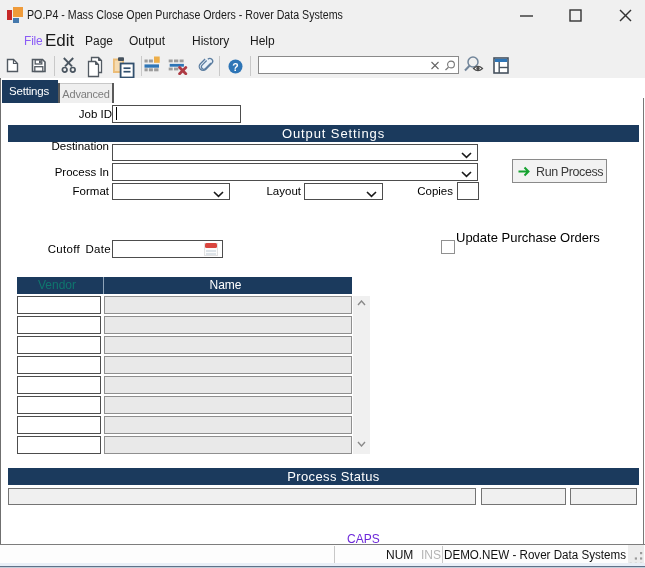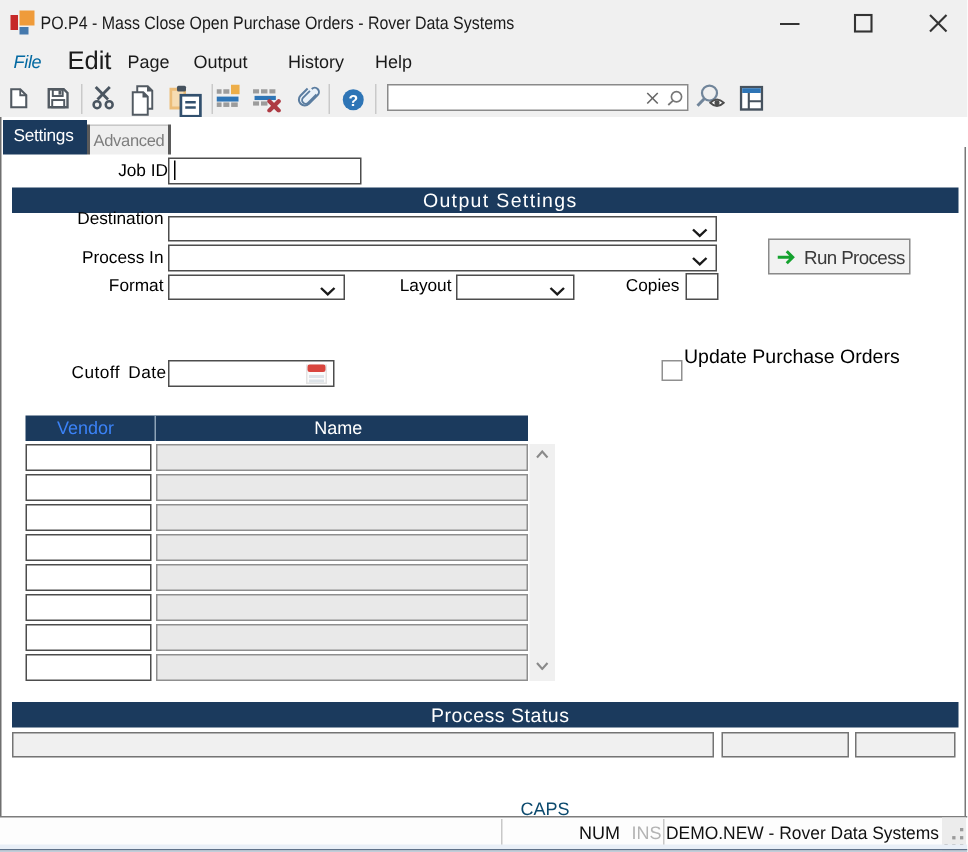--- a/index.html
+++ b/index.html
@@ -31,21 +31,21 @@
     </svg>
 <svg class="abs" style="left:568px;top:8px;" width="15" height="15" viewBox="0 0 15 15">
       <rect x="2" y="2" width="11" height="11" fill="none" stroke="#333" stroke-width="1.4"></rect>
     </svg>
 <svg class="abs" style="left:618px;top:8px;" width="15" height="15" viewBox="0 0 15 15">
       <line x1="2" y1="2" x2="13" y2="13" stroke="#333" stroke-width="1.4"></line>
       <line x1="13" y1="2" x2="2" y2="13" stroke="#333" stroke-width="1.4"></line>
     </svg>
 
 <div class="abs" style="left:0;top:30px;width:645px;height:22px;background:#f0f0f0;"></div>
-<div class="abs" style="left:9px;top:30px;height:22px;line-height:22px;font-size:12px;color:#0369a1;letter-spacing:-0.2px;font-style:italic;">File</div>
+<div class="abs" style="left:24px;top:30px;height:22px;line-height:22px;font-size:12px;color:#8b5cf6;letter-spacing:-0.2px;">File</div>
 <div class="abs" style="left:45px;top:30px;height:22px;line-height:22px;font-size:17px;color:#1a1a1a;">Edit</div>
 <div class="abs" style="left:85px;top:30px;height:22px;line-height:22px;font-size:12px;color:#1a1a1a;">Page</div>
 <div class="abs" style="left:129px;top:30px;height:22px;line-height:22px;font-size:12px;color:#1a1a1a;">Output</div>
 <div class="abs" style="left:192px;top:30px;height:22px;line-height:22px;font-size:12px;color:#1a1a1a;">History</div>
 <div class="abs" style="left:250px;top:30px;height:22px;line-height:22px;font-size:12px;color:#1a1a1a;">Help</div>
 
 <div class="abs" style="left:0;top:52px;width:645px;height:26px;background:#f0f0f0;"></div>
 
 <svg class="abs" style="left:6px;top:58px;" width="13" height="15" viewBox="0 0 13 15">
  <path d="M1.5 1.5 H7.5 L11.5 5.5 V13.5 H1.5 Z" fill="#fff" stroke="#525a62" stroke-width="1.4"></path>
@@ -204,21 +204,21 @@
 
 <div class="abs" style="left:204px;top:243px;width:14px;height:13px;background:#fbfbfb;border:1px solid #e3e3e3;"></div>
 <div class="abs" style="left:205px;top:243px;width:12px;height:4.5px;background:#d9453e;border-radius:1.5px;"></div>
 <div class="abs" style="left:206px;top:250px;width:10px;height:1.5px;background:#dde3e8;"></div>
 <div class="abs" style="left:206px;top:253px;width:10px;height:1.5px;background:#dde3e8;"></div>
 
 <div class="abs" style="left:441px;top:240px;width:14px;height:14px;background:#fff;border:1px solid #909090;"></div>
 <div class="abs" style="left:456px;top:230px;height:15px;line-height:15px;font-size:13px;color:#000;">Update Purchase Orders</div>
 
 <div class="abs" style="left:17px;top:277px;width:335px;height:17px;background:#1b3a5d;"></div>
-<div class="abs" style="left:14px;top:277px;width:86px;height:17px;line-height:17px;color:#3b82f6;font-size:12px;text-align:center;">Vendor</div>
+<div class="abs" style="left:14px;top:277px;width:86px;height:17px;line-height:17px;color:#0f766e;font-size:12px;text-align:center;">Vendor</div>
 <div class="abs" style="left:103px;top:277px;width:1px;height:17px;background:#8ea3b8;"></div>
 <div class="abs" style="left:104px;top:277px;width:243px;height:17px;line-height:17px;color:#fff;font-size:12px;text-align:center;">Name</div>
 <div id="table-rows">
 <div class="abs" style="left:17px;top:296px;width:84px;height:18px;background:#fff;border:1px solid #4d4d4d;"></div>
 <div class="abs" style="left:104px;top:296px;width:248px;height:18px;background:#e9e9e9;border:1px solid #8f8f8f;"></div>
 <div class="abs" style="left:17px;top:316px;width:84px;height:18px;background:#fff;border:1px solid #4d4d4d;"></div>
 <div class="abs" style="left:104px;top:316px;width:248px;height:18px;background:#e9e9e9;border:1px solid #8f8f8f;"></div>
 <div class="abs" style="left:17px;top:336px;width:84px;height:18px;background:#fff;border:1px solid #4d4d4d;"></div>
 <div class="abs" style="left:104px;top:336px;width:248px;height:18px;background:#e9e9e9;border:1px solid #8f8f8f;"></div>
 <div class="abs" style="left:17px;top:356px;width:84px;height:18px;background:#fff;border:1px solid #4d4d4d;"></div>
@@ -247,21 +247,21 @@
 <div class="gbox" style="left:8px;top:488px;width:468px;height:17px;"></div>
 <div class="gbox" style="left:481px;top:488px;width:85px;height:17px;"></div>
 <div class="gbox" style="left:570px;top:488px;width:67px;height:17px;"></div>
 
 <div class="abs" style="left:0;top:78px;width:1px;height:467px;background:#6f6f6f;"></div>
 <div class="abs" style="left:643px;top:98px;width:1px;height:447px;background:#787878;"></div>
 <div class="abs" style="left:644px;top:98px;width:1px;height:447px;background:#fdfdfd;"></div>
 
 <div class="abs" style="left:0;top:544px;width:645px;height:24px;background:#fdfdfd;border-top:1px solid #7d7d7d;"></div>
 <div class="abs" style="left:334px;top:546px;width:1px;height:18px;background:#c8c8c8;"></div>
-<div class="abs" style="left:347px;top:530px;height:19px;line-height:19px;font-size:12px;color:#0c4a6e;">CAPS</div>
+<div class="abs" style="left:347px;top:530px;height:19px;line-height:19px;font-size:12px;color:#6d28d9;">CAPS</div>
 <div class="abs" style="left:386px;top:546px;height:19px;line-height:19px;font-size:12px;color:#111;">NUM</div>
 <div class="abs" style="left:421px;top:546px;height:19px;line-height:19px;font-size:12px;color:#b4b4b4;">INS</div>
 <div class="abs" style="left:442px;top:546px;width:1px;height:18px;background:#c8c8c8;"></div>
 <div class="abs" style="left:444px;top:546px;height:19px;line-height:19px;font-size:12px;color:#111;transform:scaleX(0.968);transform-origin:0 0;white-space:nowrap;">DEMO.NEW - Rover Data Systems</div>
 <div class="abs" style="left:628px;top:545px;width:16px;height:23px;background:#ececec;"></div>
 <svg class="abs" style="left:629px;top:552px;" width="14" height="13" viewBox="0 0 14 13">
  <g fill="#9a9a9a">
         <rect x="11" y="0" width="2.2" height="2.2"></rect>
         <rect x="5.8" y="5.4" width="2.2" height="2.2"></rect>
         <rect x="11" y="5.4" width="2.2" height="2.2"></rect>

